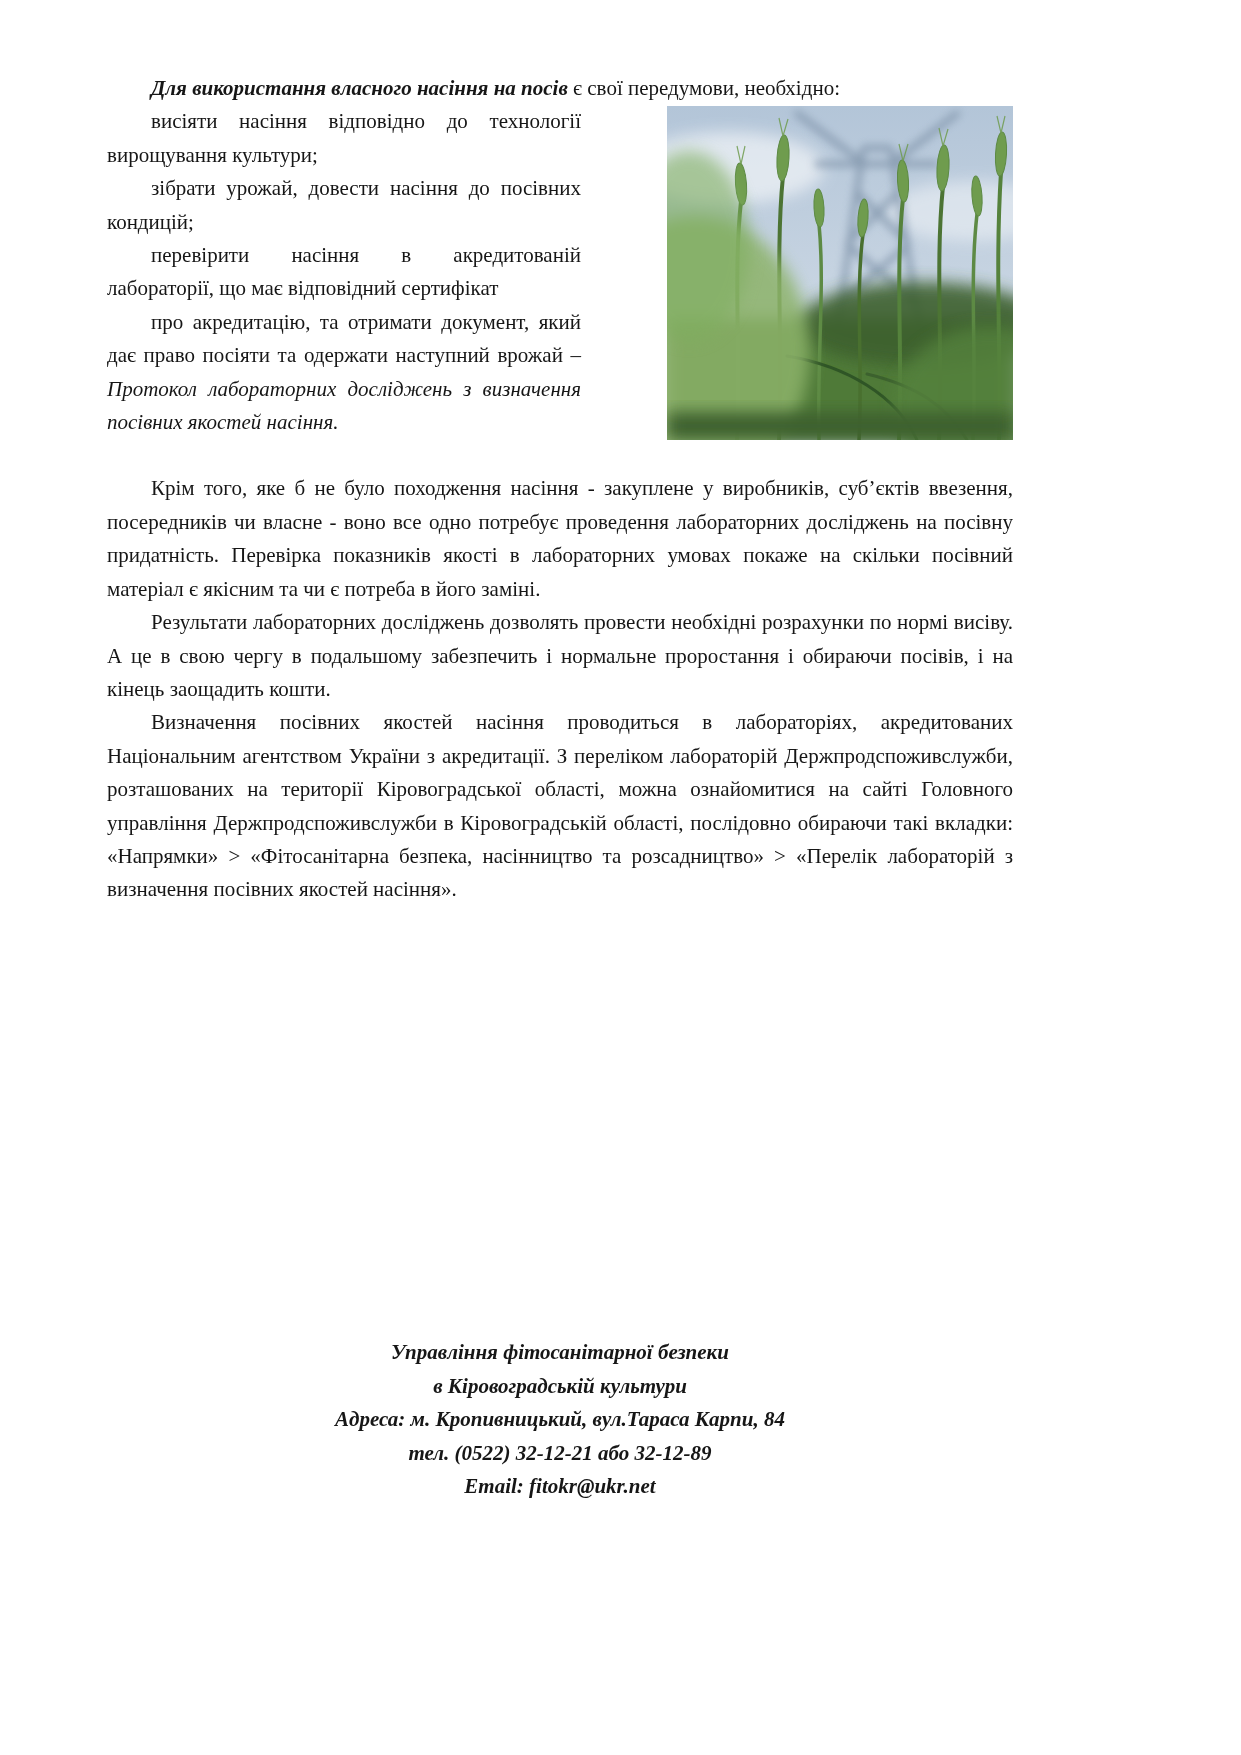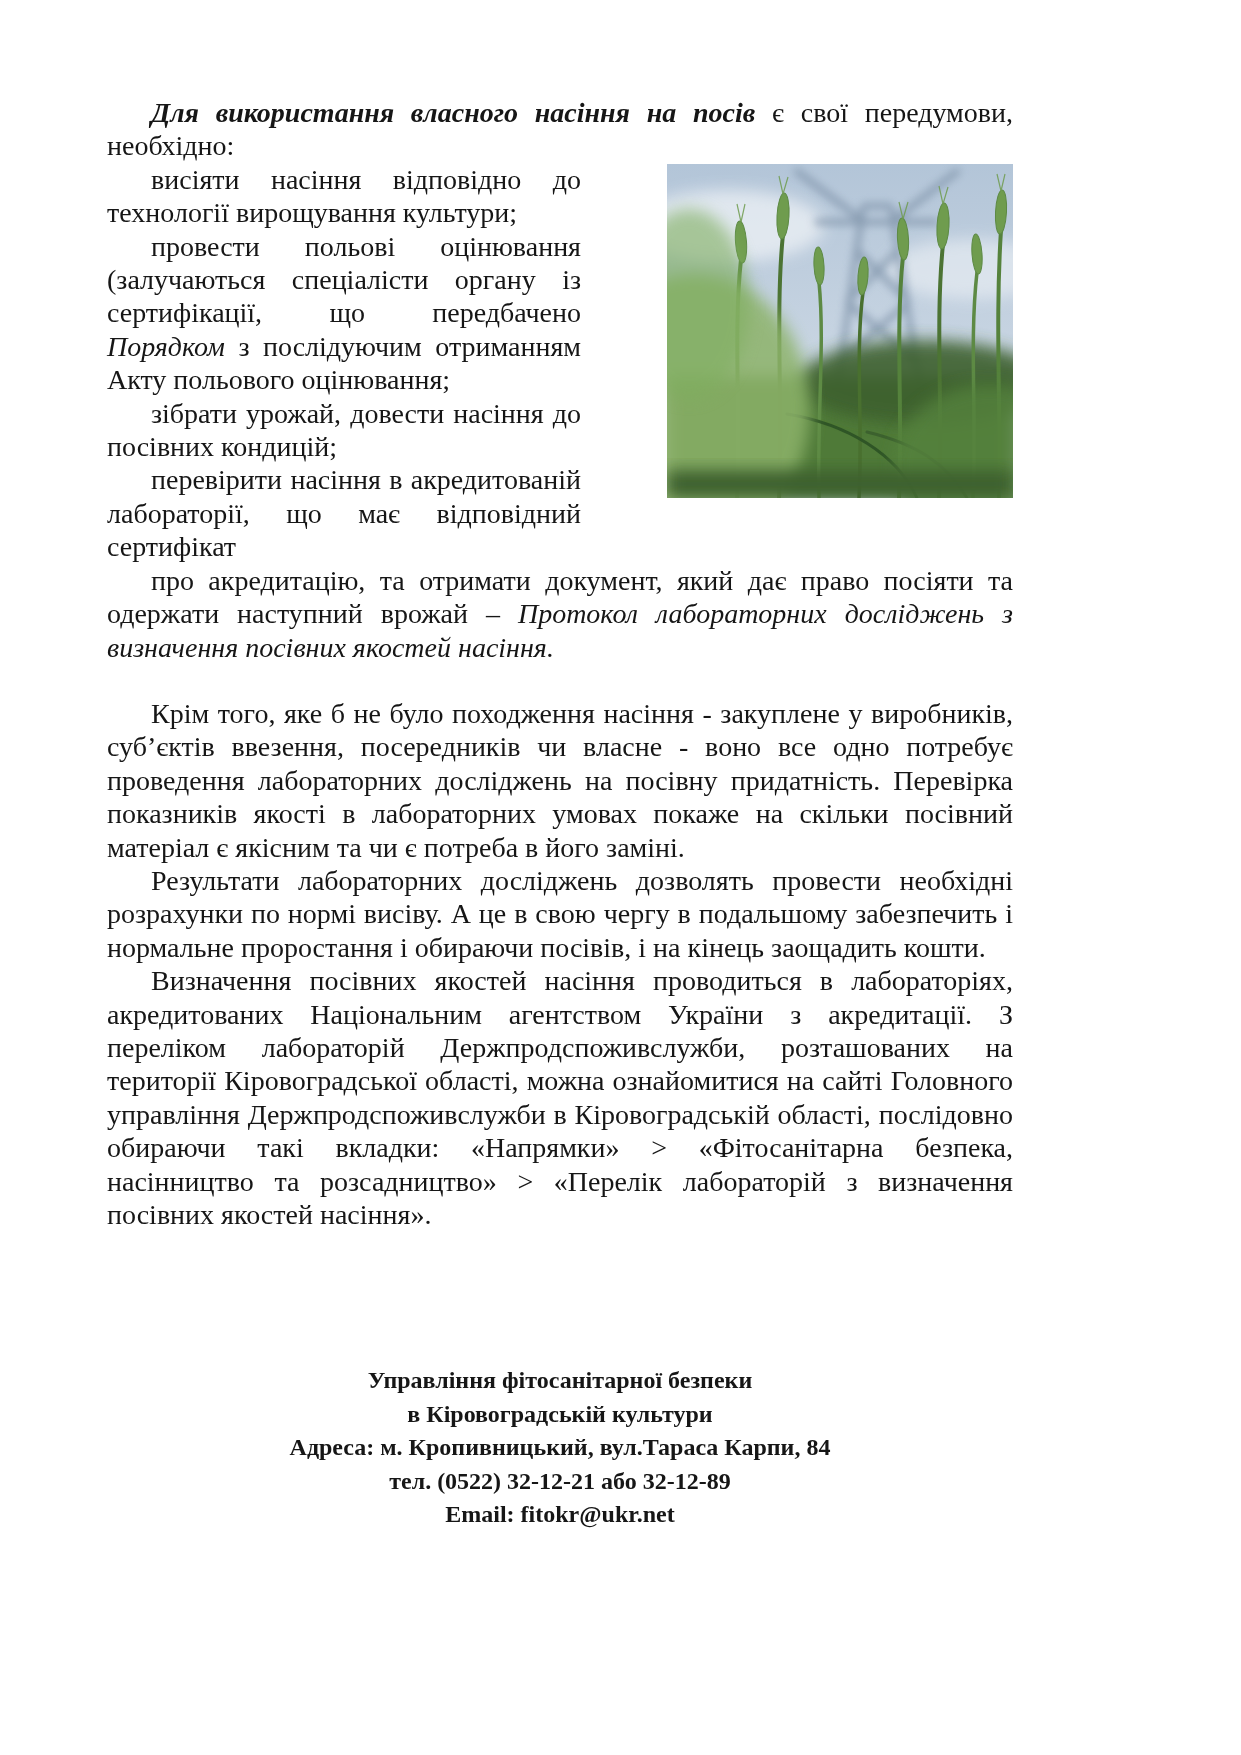--- a/index.html
+++ b/index.html
@@ -3,36 +3,36 @@
 <meta charset="utf-8">
 <style>
   html,body{margin:0;padding:0;}
   body{
     width:1241px;height:1755px;background:#ffffff;
     font-family:"Liberation Serif","DejaVu Serif",serif;
     color:#161616;
   }
   .page{position:relative;width:1241px;height:1755px;background:#ffffff;overflow:hidden;}
   .content{
-    position:absolute;left:107px;top:96px;width:906px;
-    font-size:28px;line-height:33.4px;text-align:justify;
+    position:absolute;left:107px;top:72px;width:906px;
+    font-size:21px;line-height:33.4px;text-align:justify;
   }
   .para{margin:0;text-indent:44px;}
   .bi{font-weight:bold;font-style:italic;}
   .it{font-style:italic;}
   .gap-top{margin-top:33px;}
   .photo-float{
     float:right;width:346px;height:334px;
     margin:1px 0 6px 86px;
   }
   .photo-float svg{display:block;width:346px;height:334px;}
   .footer{
-    position:absolute;left:107px;top:1364px;width:906px;
-    text-align:center;font-weight:bold;
-    font-size:24px;line-height:33.5px;
+    position:absolute;left:107px;top:1336px;width:906px;
+    text-align:center;font-weight:bold;font-style:italic;
+    font-size:21px;line-height:33.5px;
   }
   .footer-line{margin:0;}
 </style>
 </head>
 <body>
 
 <div class="page">
   <div class="content">
 
     <p class="para"><span class="bi">Для використання власного насіння на посів</span><span> є свої передумови, необхідно:</span></p>
@@ -109,21 +109,20 @@
 
         <ellipse cx="28" cy="245" rx="115" ry="135" fill="#8db36a" opacity="0.85" filter="url(#bl8)"></ellipse>
         <ellipse cx="22" cy="140" rx="60" ry="95" fill="#7fae5e" opacity="0.6" filter="url(#bl8)"></ellipse>
         <ellipse cx="322" cy="302" rx="95" ry="82" fill="#55823c" opacity="0.8" filter="url(#bl8)"></ellipse>
         <rect x="0" y="306" width="346" height="28" fill="#3c612e" filter="url(#bl8)"></rect>
       </svg>
     </div>
 
     <p class="para">висіяти насіння відповідно до технології вирощування культури;</p>
 
-    <p class="para"><span>провести польові оцінювання (залучаються спеціалісти органу із сертифікації, що передбачено </span><span class="it">Порядком</span><span> з послідуючим отриманням Акту польового оцінювання;</span></p>
 
     <p class="para">зібрати урожай, довести насіння до посівних кондицій;</p>
 
     <p class="para">перевірити насіння в акредитованій лабораторії, що має відповідний сертифікат</p>
 
     <p class="para"><span>про акредитацію, та отримати документ, який дає право посіяти та одержати наступний врожай – </span><span class="it">Протокол лабораторних досліджень з визначення посівних якостей насіння.</span></p>
 
     <p class="para gap-top">Крім того, яке б не було походження насіння - закуплене у виробників, суб’єктів ввезення, посередників чи власне - воно все одно потребує проведення лабораторних досліджень на посівну придатність. Перевірка показників якості в лабораторних умовах покаже на скільки посівний матеріал є якісним та чи є потреба в його заміні.</p>
 
     <p class="para">Результати лабораторних досліджень дозволять провести необхідні розрахунки по нормі висіву. А це в свою чергу в подальшому забезпечить і нормальне проростання і обираючи посівів, і на кінець заощадить кошти.</p>

